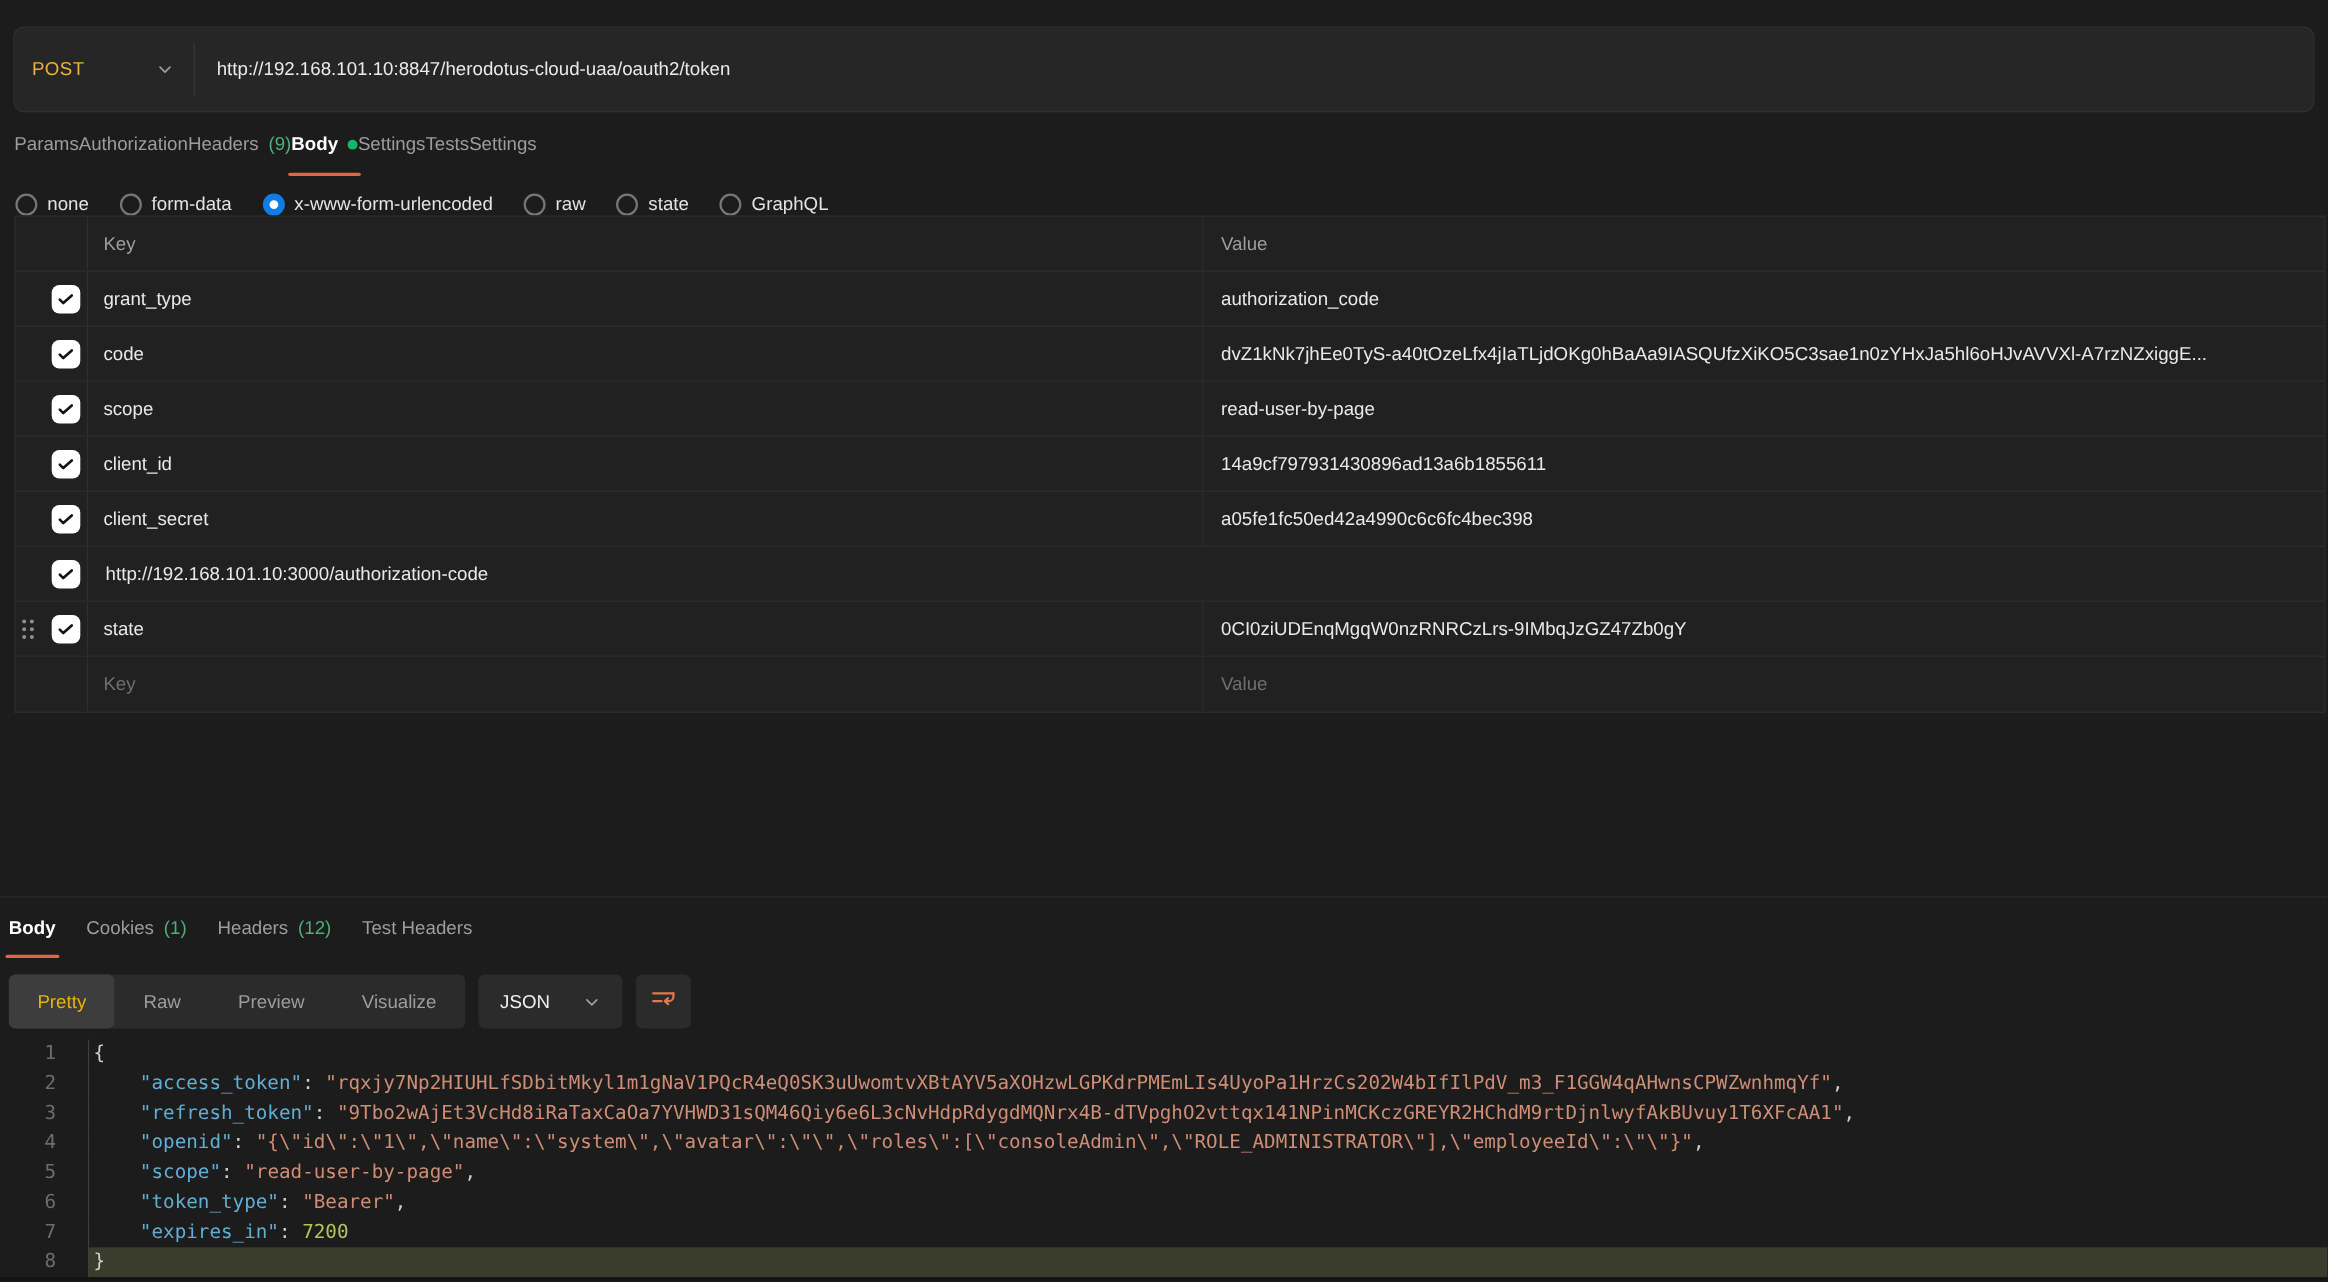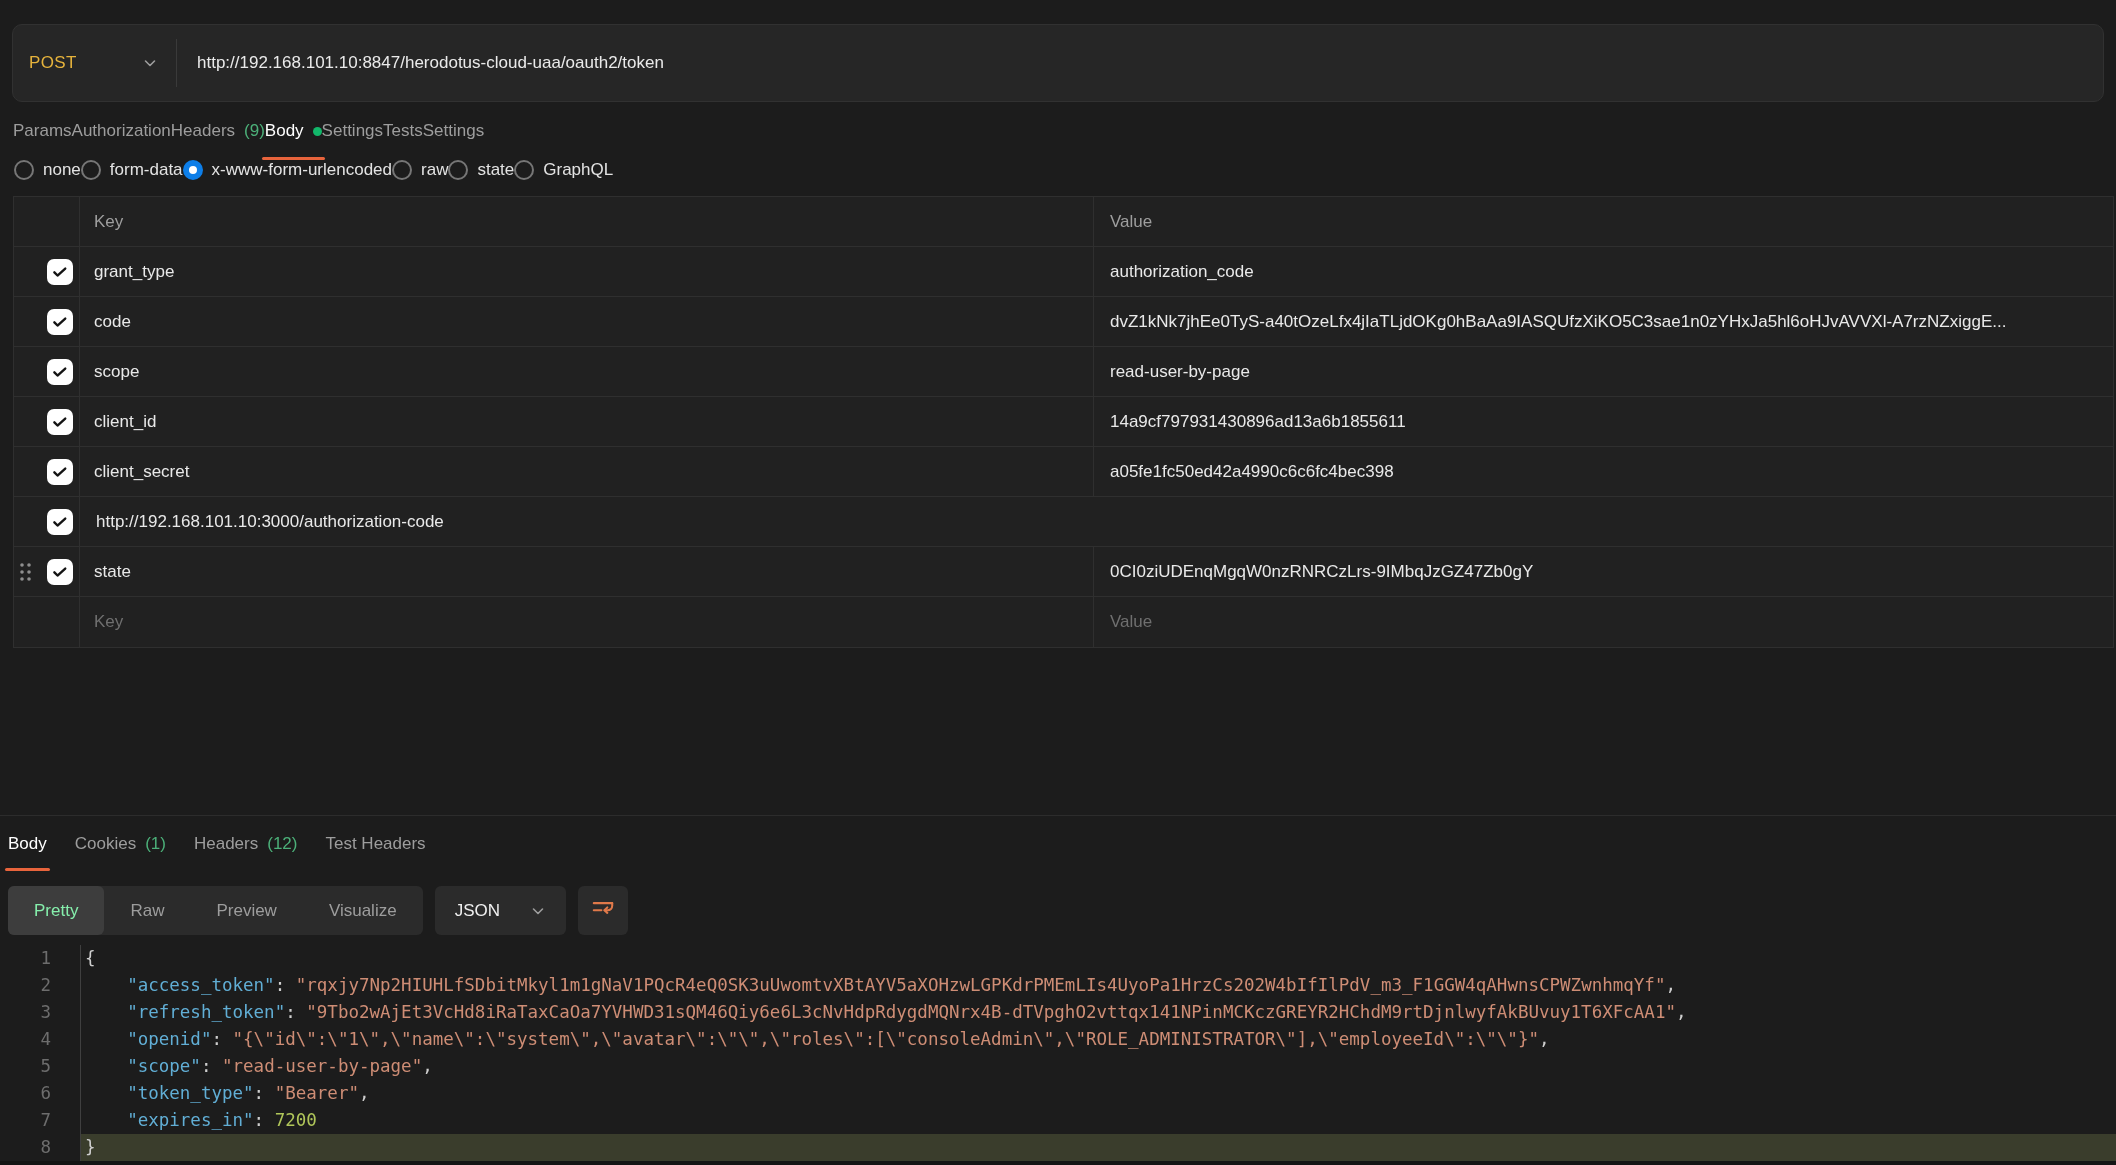--- a/index.html
+++ b/index.html
@@ -20,25 +20,25 @@
   .url-bar{height:78px;background:var(--panel);border:1px solid #313131;border-radius:10px;display:flex;align-items:center}
   .method-select{width:163px;display:flex;align-items:center;justify-content:space-between;padding:0 18px 0 16px;cursor:pointer;height:100%}
   .method{color:var(--post);font-weight:normal;letter-spacing:.4px}
   .vline{width:1px;align-self:stretch;background:#3a3a3a;margin:14px 0}
   .url-text{padding-left:20px;color:#eaeaea;white-space:nowrap;overflow:hidden}
   .chev{display:flex;align-items:center}
   
   .req-tabs{height:58px;padding:0 13px;display:flex;align-items:stretch}
   .rtab{position:relative;display:flex;align-items:center;gap:9px;color:var(--muted);cursor:pointer}
   .rtab .rtab-count{color:var(--green)}
-  .rtab.active .rtab-label{color:#fff;font-weight:normal}
+  .rtab.active .rtab-label{color:#fff;font-weight:bold}
   .rtab.active::after{content:"";position:absolute;left:-3px;right:-3px;bottom:0;height:3px;background:var(--orange);border-radius:2px}
   .greendot{width:9px;height:9px;border-radius:50%;background:var(--dot)}
   
-  .modes{height:36px;padding:0 14px;display:flex;align-items:flex-start}
+  .modes{height:36px;padding:0 14px;display:flex;gap:28px;align-items:flex-end}
   .mode{display:flex;align-items:center;gap:9px;color:#e3e3e3;cursor:pointer}
   .radio{width:20px;height:20px;border-radius:50%;border:2px solid #767676;background:transparent;flex:none}
   .radio.sel{border:6px solid var(--blue);background:#fff}
   
   .kv-table{margin:0 2px 0 13px;border:1px solid var(--border);background:var(--cell)}
   #rows{display:contents}
   .trow{display:flex;height:50px;border-bottom:1px solid var(--border);align-items:stretch}
   .trow.last{border-bottom:none}
   .c-check{width:66px;flex:none;display:flex;align-items:center;border-right:1px solid var(--border);padding-left:4px}
   .c-key{width:1014px;flex:none;display:flex;align-items:center;padding-left:14px;border-right:1px solid var(--border);overflow:hidden;white-space:nowrap}
@@ -47,21 +47,21 @@
   .ph{color:var(--faint)}
   .checkbox{width:26px;height:26px;background:#fff;border-radius:7px;display:flex;align-items:center;justify-content:center;margin-left:auto;margin-right:6px;cursor:pointer;flex:none}
   .drag{display:flex;align-items:center;flex:none;cursor:grab}
   .spacer{flex:1}
   
   .resp{border-top:1px solid #2c2c2c}
   .resp-tabs{height:55px;padding:0 8px;display:flex;gap:28px;align-items:stretch}
   .resp-toolbar{margin-top:15px;padding:0 8px;display:flex;gap:12px;align-items:center;height:49px}
   .seg-group{display:flex;background:#2b2b2b;border-radius:6px;height:49px;align-items:stretch}
   .seg{display:flex;align-items:center;padding:0 26px;color:var(--muted);border-radius:6px;cursor:pointer}
-  .seg.active{background:#3d3d3d;color:#86efac}
+  .seg.active{background:#3d3d3d;color:#eab308}
   .json-btn{height:49px;background:#2b2b2b;border-radius:6px;display:flex;align-items:center;gap:30px;padding:0 20px;color:#f0f0f0;cursor:pointer}
   .icon-btn{width:50px;height:49px;background:#2b2b2b;border-radius:6px;display:flex;align-items:center;justify-content:center;cursor:pointer}
   
   .code-area{margin-top:10px;font-family:"DejaVu Sans Mono",monospace;font-size:17.5px;line-height:27px;color:var(--cpun)}
   .cline{display:flex;white-space:pre}
   .ln{width:51px;flex:none;text-align:right;color:#6d6d6d}
   .lc{flex:1;margin-left:29px;border-left:1px solid #3f3f3f;padding-left:4px}
   .cline.hl .lc{background:var(--hl)}
   .tk-key{color:var(--ckey)}
   .tk-str{color:var(--cstr)}

